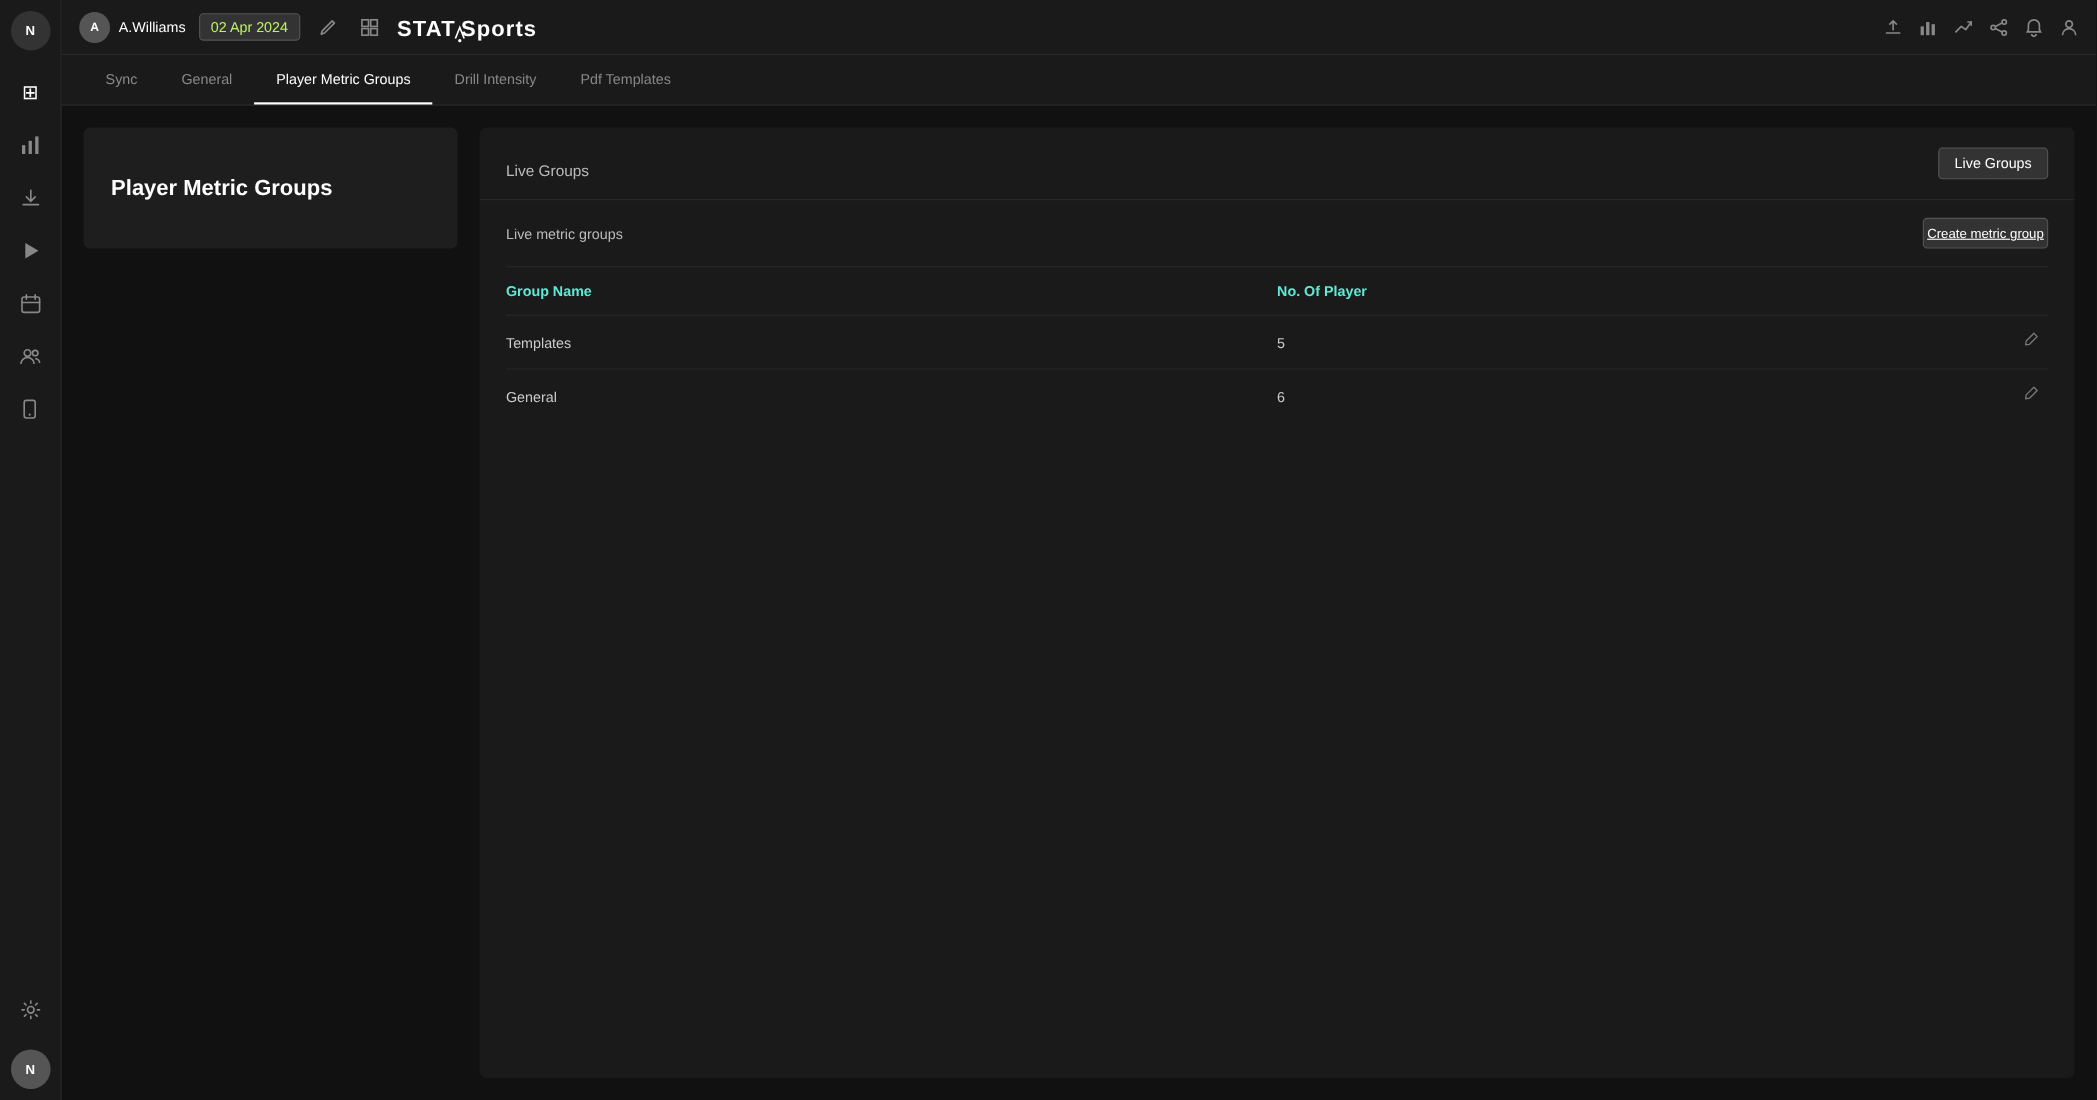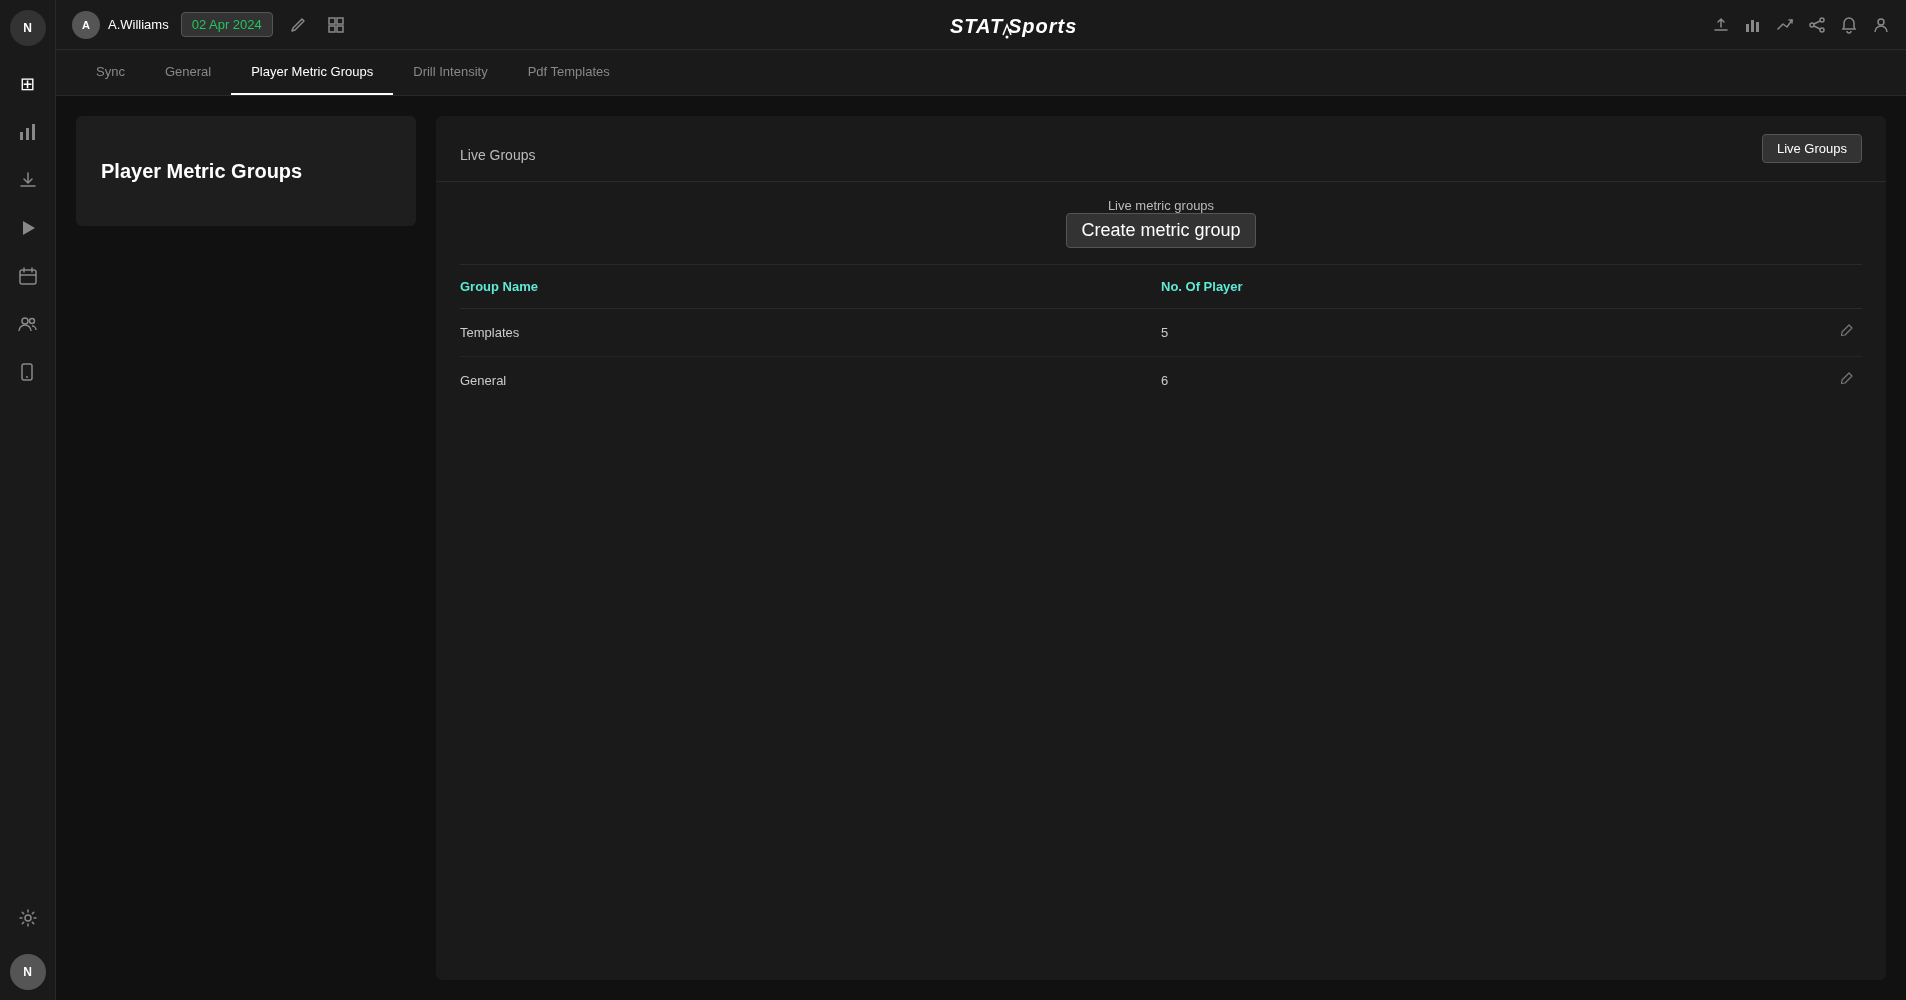--- a/index.html
+++ b/index.html
@@ -99,38 +99,36 @@
       justify-content: center;
       font-size: 11px;
       font-weight: bold;
     }
     .topbar-date {
       background: #333;
       border: 1px solid #555;
       border-radius: 4px;
       padding: 4px 10px;
       font-size: 13px;
-      color: #22c55e;
+      color: #bef264;
       cursor: pointer;
       text-align: center;
     }
     .topbar-icon-btn {
       color: #888;
       cursor: pointer;
       font-size: 16px;
       padding: 4px;
       display: flex;
       align-items: center;
     }
     .topbar-logo {
       flex: 1;
       display: flex;
-      justify-content: center;
-      align-items: center;
-      font-style: italic;
+      align-items: center;
     }
     .topbar-logo svg {
       height: 28px;
     }
     .topbar-right {
       display: flex;
       align-items: center;
       gap: 14px;
     }
     .topbar-right-icon {
@@ -234,34 +232,34 @@
     
     .metric-groups-section {
       padding: 0 24px;
     }
     .metric-groups-header {
       display: flex;
       align-items: center;
       justify-content: space-between;
       padding: 16px 0;
       border-bottom: 1px solid #2a2a2a;
-      flex-direction: column;
     }
     .metric-groups-label {
       font-size: 13px;
       color: #bbb;
     }
     .create-metric-btn {
       background: #333;
       border: 1px solid #555;
       border-radius: 4px;
       color: #fff;
-      padding: 6px 14px;
-      font-size: 18px;
-      cursor: pointer;
+      padding: 6px 3px;
+      font-size: 12px;
+      cursor: pointer;
+      text-decoration: underline;
     }
 
     
     .metrics-table {
       width: 100%;
       border-collapse: collapse;
     }
     .metrics-table thead tr {
       border-bottom: 1px solid #2a2a2a;
     }

